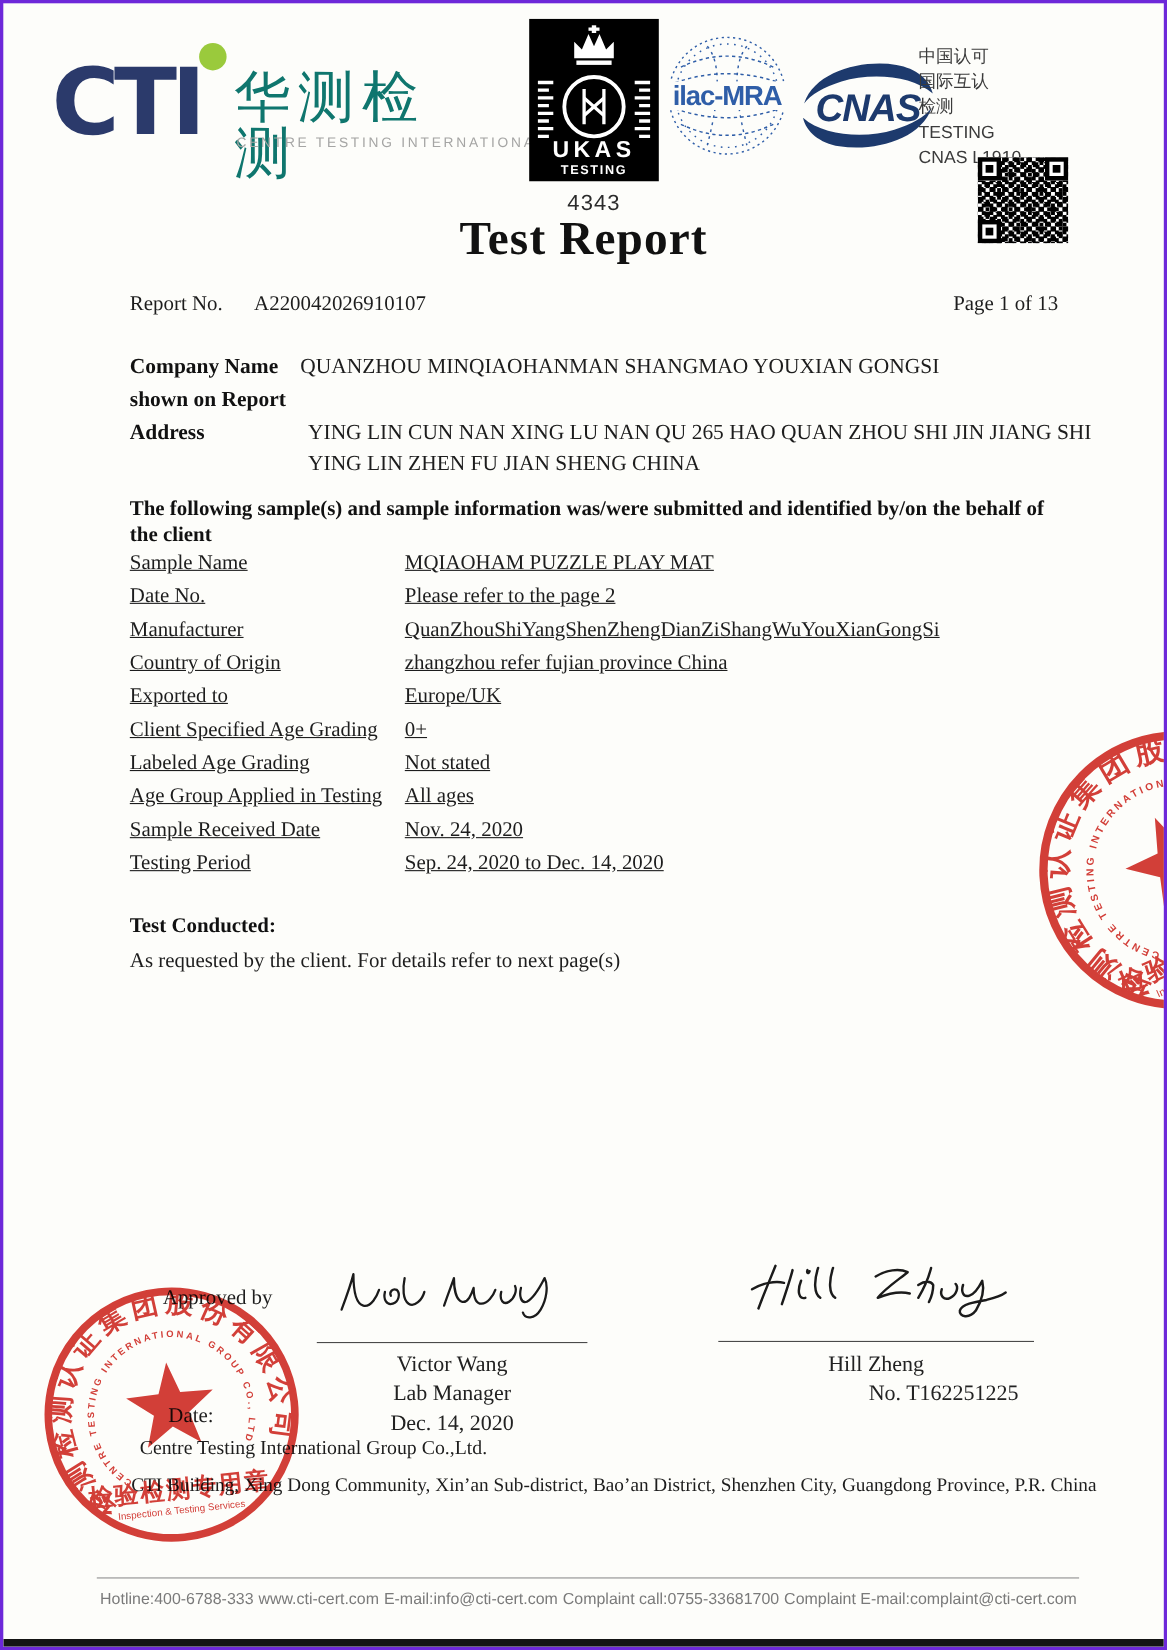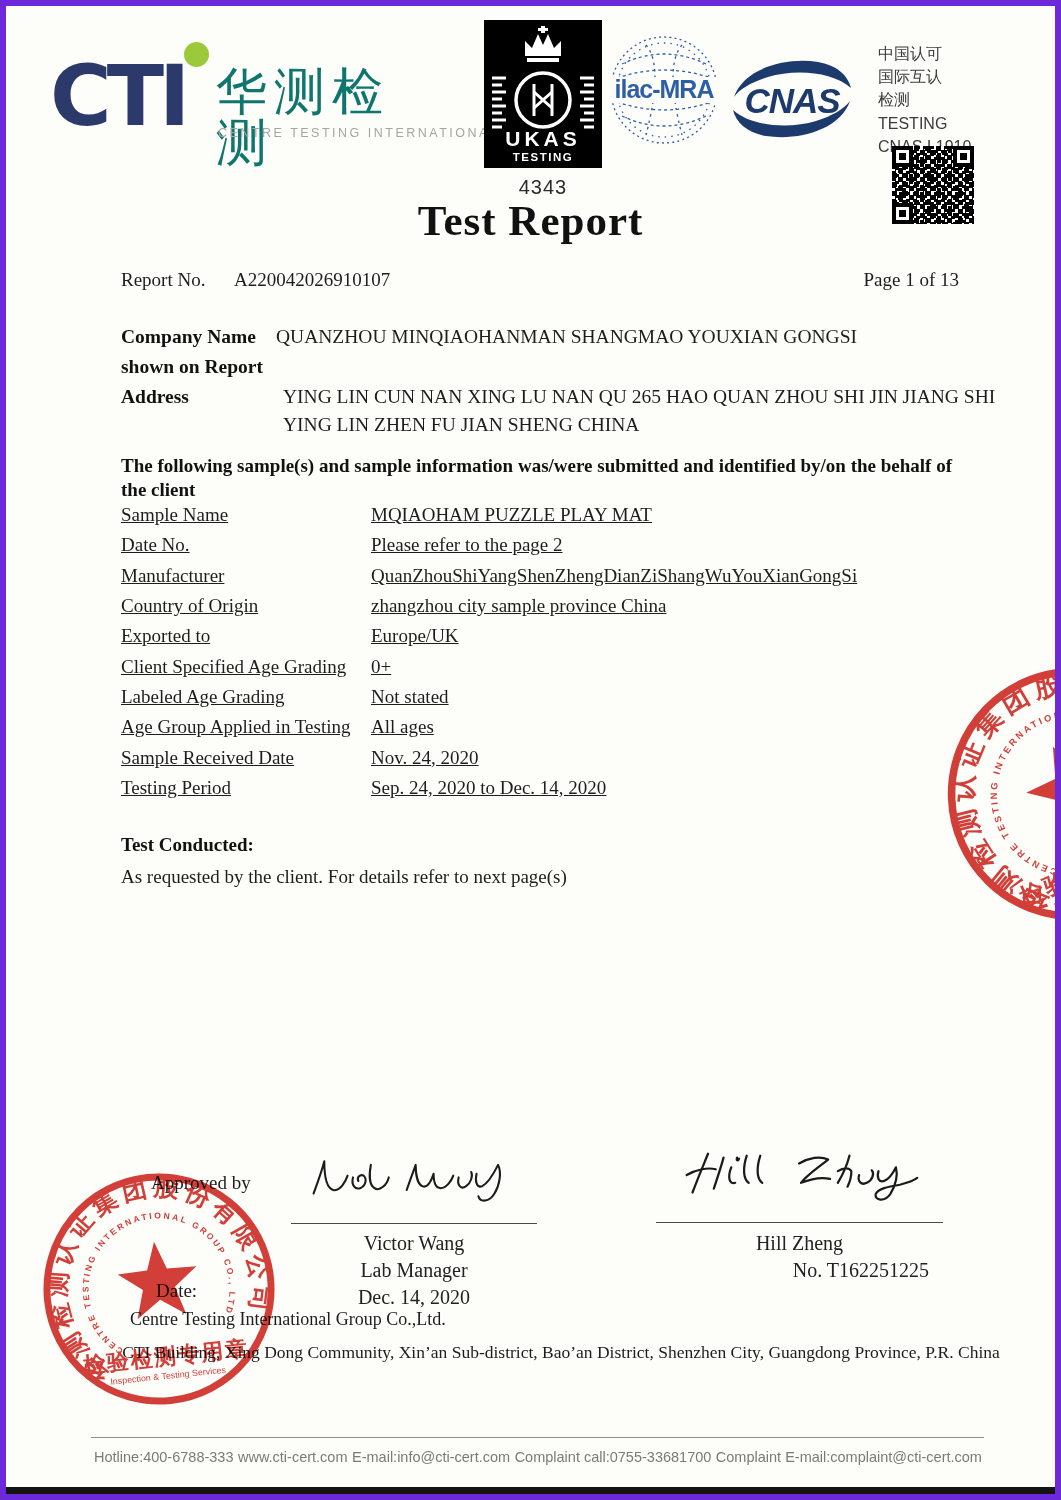--- a/index.html
+++ b/index.html
@@ -1,21 +1,21 @@
 <!DOCTYPE html>
 <html><head>
 <meta charset="utf-8">
 <style>
   * { margin:0; padding:0; box-sizing:border-box; }
   html,body { background:#ffffff; }
   .page {
     position:relative; width:1061px; height:1500px; margin:0 auto;
     background:#fdfdfa; overflow:hidden;
     font-family:"Liberation Serif", serif; color:#1d1d1d;
-    border:6px solid #6d28d9;
+    border:3px solid #6d28d9;
   }
   .abs { position:absolute; }
 
   
   .cti-letters { font-family:"DejaVu Sans", sans-serif; font-weight:bold;
     font-size:84px; letter-spacing:-5px; color:#2b3a6b; line-height:1; }
   .cti-dot { width:25px; height:25px; border-radius:50%; background:#9aca3c; }
   .cti-cn { font-family:"DejaVu Sans", sans-serif; font-size:51px; color:#0f766e;
     letter-spacing:7px; line-height:1; font-weight:500; }
   .cti-sub { font-family:"Liberation Sans", sans-serif; font-size:12.5px;
@@ -138,21 +138,21 @@
   <div class="abs" style="left:722px; top:50px;">
     <svg width="128" height="86" viewBox="0 0 128 86">
       <g fill="#1d3a6d">
         <path d="M6,41 C16,12 58,1 90,6 C108,9 120,19 123,32 C104,15 66,13 40,21 C24,26 12,33 6,41 Z"></path>
         <path d="M122,45 C112,74 70,85 38,80 C20,77 8,67 5,54 C24,71 62,73 88,65 C104,60 116,53 122,45 Z"></path>
       </g>
       <text x="64" y="57" text-anchor="middle" fill="#1d3a6d" font-family="Liberation Sans, sans-serif" font-size="35" font-weight="bold" font-style="italic" letter-spacing="-1">CNAS</text>
     </svg>
   </div>
 
-  <div class="abs acc-cn" style="left:872px; top:36px;">
+  <div class="abs acc-cn" style="left:832px; top:36px;">
     <div>中国认可</div>
     <div>国际互认</div>
     <div>检测</div>
     <div style="font-family:'Liberation Sans',sans-serif;">TESTING</div>
     <div style="font-family:'Liberation Sans',sans-serif;">CNAS L1910</div>
   </div>
 
   <div class="qr" style="left:886px; top:140px;">
     <div class="qr-finder" style="left:0; top:0;"></div>
     <div class="qr-finder" style="right:0; top:0;"></div>
@@ -185,21 +185,21 @@
     <div class="field-row">
       <span class="field-label">Date No.</span>
       <span>Please refer to the page 2</span>
     </div>
     <div class="field-row">
       <span class="field-label">Manufacturer</span>
       <span>QuanZhouShiYangShenZhengDianZiShangWuYouXianGongSi</span>
     </div>
     <div class="field-row">
       <span class="field-label">Country of Origin</span>
-      <span>zhangzhou city sample province China</span>
+      <span>zhangzhou refer fujian province China</span>
     </div>
     <div class="field-row">
       <span class="field-label">Exported to</span>
       <span>Europe/UK</span>
     </div>
     <div class="field-row">
       <span class="field-label">Client Specified Age Grading</span>
       <span>0+</span>
     </div>
     <div class="field-row">

